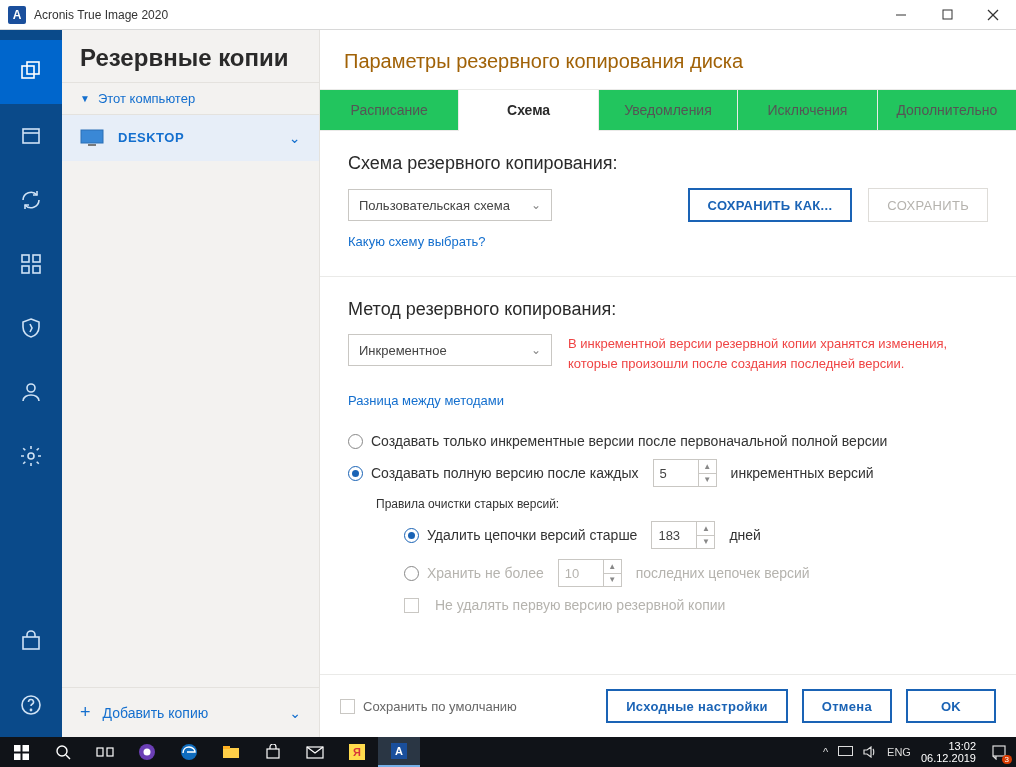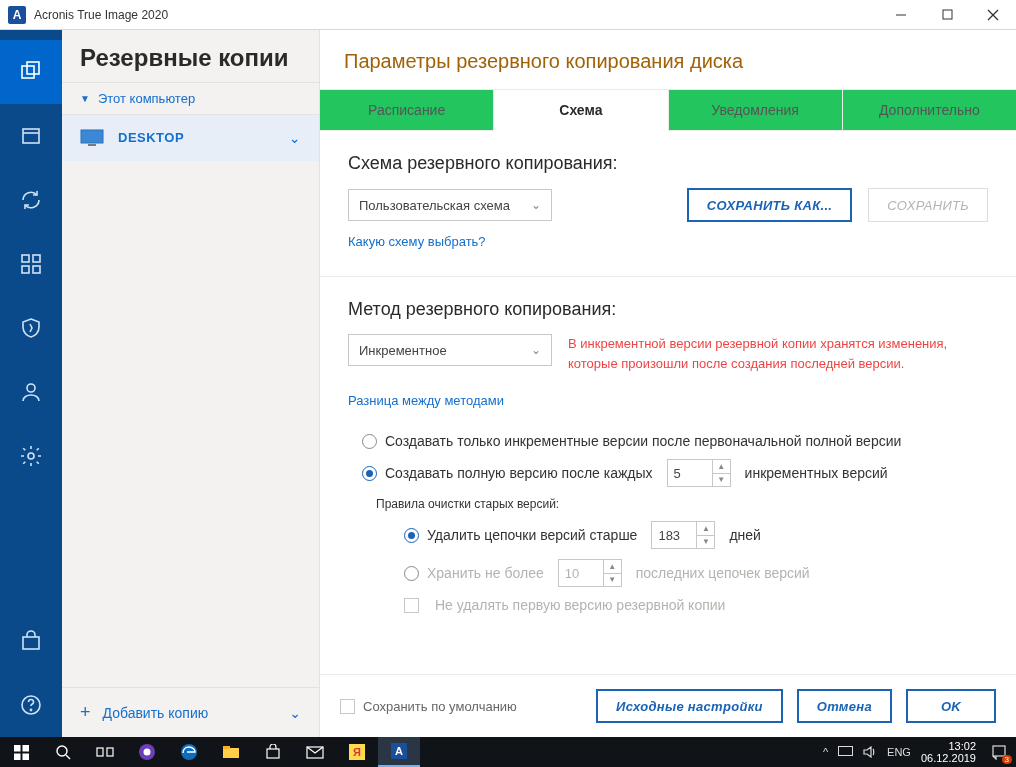--- a/index.html
+++ b/index.html
@@ -39,28 +39,28 @@
 .tabrow { display: flex; border-top: 1px solid #eaeae8; border-bottom: 1px solid #eaeae8; background: #22c55e; }
 .tabrow .tab { flex: 1; text-align: center; padding: 12px 6px; font-size: 14px; color: #555; border-right: 1px solid #eaeae8; }
 .tabrow .tab:last-child { border-right:none; }
 .tabrow .tab.active { background: #fff; color: #2a2a2a; font-weight: 600; border-bottom: 1px solid #fff; margin-bottom:-1px; }
 
 .content { flex: 1; overflow: hidden; padding: 22px 28px 0 28px; }
 .section-title { font-size: 18px; color: #2a2a2a; font-weight: 400; margin-bottom: 14px; }
 .row { display: flex; align-items: center; gap: 16px; margin-bottom: 8px; }
 .select { width: 204px; height: 32px; border: 1px solid #c9c7c3; background: #fff; display: flex; align-items: center; padding: 0 10px; font-size: 13px; color: #444; position: relative; }
 .select .caret { margin-left: auto; color: #888; font-size: 12px; }
-.btn { height: 34px; padding: 0 18px; border: 1px solid #c9c7c3; background: #fff; font-size: 13px; color: #333; display: inline-flex; align-items: center; justify-content: center; letter-spacing: 0.3px; font-style: italic; }
+.btn { height: 34px; padding: 0 18px; border: 1px solid #c9c7c3; background: #fff; font-size: 13px; color: #333; display: inline-flex; align-items: center; justify-content: center; letter-spacing: 0.3px; }
 .btn.primary { border: 2px solid #1a63b5; color: #1a63b5; font-weight: 600; }
 .btn.disabled { color: #b5b3ae; border-color: #dedcd8; }
 .link { color: #146fce; font-size: 13px; margin-top: 4px; display: inline-block; }
 .divider { height: 1px; background: #eaeae8; margin: 26px -28px 22px -28px; }
 
 .desc { font-size: 13px; color: #ef4444; line-height: 1.5; max-width: 390px; }
-.radio-row { display: flex; align-items: center; gap: 8px; margin: 10px 14px; font-size: 14px; color: #333; }
+.radio-row { display: flex; align-items: center; gap: 8px; margin: 10px 0; font-size: 14px; color: #333; }
 .radio { width: 15px; height: 15px; border: 1px solid #888; border-radius: 50%; display:inline-flex; align-items:center; justify-content:center; flex-shrink:0; }
 .radio.checked { border-color: #1a63b5; }
 .radio.checked::after { content:''; width:7px; height:7px; background:#1a63b5; border-radius:50%; }
 .num { width: 46px; height: 28px; border: 1px solid #c9c7c3; display:inline-flex; align-items:center; padding:0 6px; font-size:13px; color:#444; }
 .spinner { width: 18px; height: 28px; border:1px solid #c9c7c3; border-left:none; display:inline-flex; flex-direction:column; }
 .spinner span { flex:1; display:flex; align-items:center; justify-content:center; font-size:8px; color:#888; }
 .spinner span:first-child { border-bottom:1px solid #c9c7c3; }
 .inline-num { display:inline-flex; margin: 0 6px; }
 .sub-indent { margin-left: 28px; }
 .cleanup-title { font-size:12px; color:#333; margin: 10px 0 6px 0; }
@@ -196,20 +196,21 @@
   </div>
 
   <div class="main">
     <div class="main-head">
       <h2>Параметры резервного копирования диска</h2>
     </div>
     <div class="tabrow">
       <div class="tab">Расписание</div>
       <div class="tab active">Схема</div>
       <div class="tab">Уведомления</div>
+      <div class="tab">Исключения</div>
       <div class="tab">Дополнительно</div>
     </div>
 
     <div class="content">
       <div class="section-title">Схема резервного копирования:</div>
       <div class="row">
         <div class="select">
           <span>Пользовательская схема</span>
           <span class="caret">⌄</span>
         </div>

